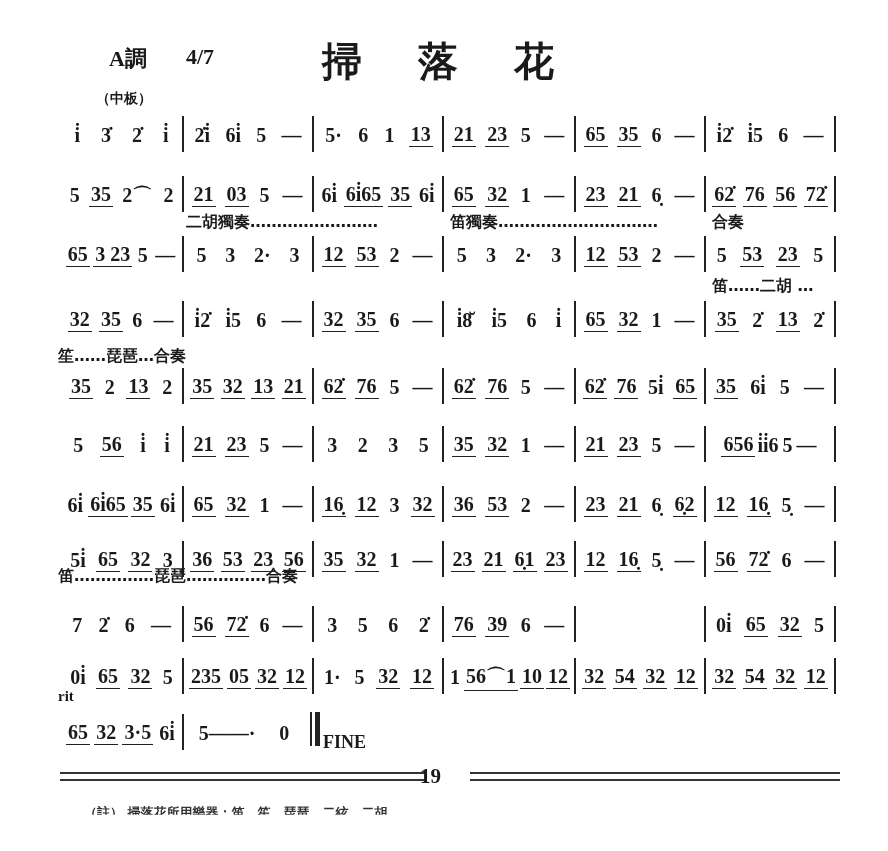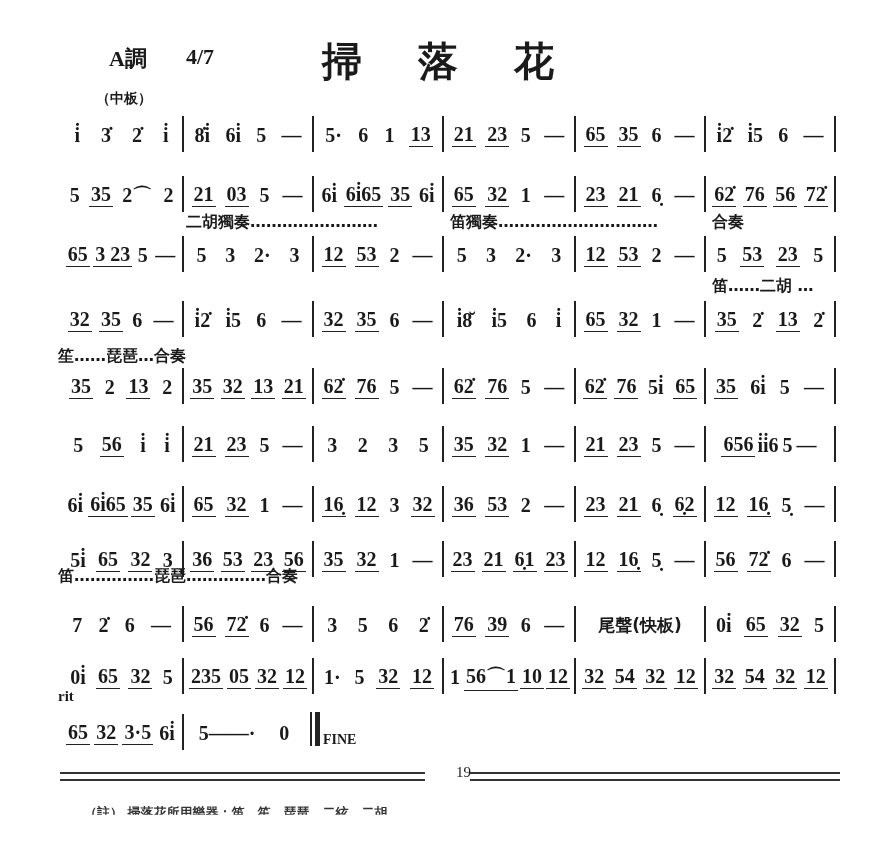--- a/index.html
+++ b/index.html
@@ -11,23 +11,23 @@
     .title { left:322px; top:34px; font-size:40px; letter-spacing:56px; font-family:"DejaVu Serif", serif; font-weight:bold; }
     .tempo { left:96px; top:90px; font-size:14px; font-weight:bold; }
     .row { position:absolute; left:60px; width:780px; height:30px; }
     .measure { position:absolute; top:0; height:30px; display:flex; justify-content:space-around; align-items:center;
                font-size:20px; font-weight:bold; }
     .bar { position:absolute; top:-4px; width:2px; height:36px; background:#222; }
     .note { display:inline-block; padding:0 2px; position:relative; white-space:nowrap; }
     .u { border-bottom:1.5px solid #222; }
     .label { position:absolute; font-size:16px; font-weight:bold; white-space:nowrap; font-family:"DejaVu Sans", sans-serif; }
     .rule { position:absolute; height:5px; border-top:2px solid #333; border-bottom:2px solid #333; }
-    .pageno { position:absolute; left:456px; top:764px; font-size:15px; font-weight:normal; }
+    .pageno { position:absolute; left:420px; top:764px; font-size:21px; font-weight:bold; }
     .footnote { position:absolute; left:84px; top:804px; font-size:13px; font-weight:bold; color:#333; font-family:"DejaVu Sans", sans-serif; clip-path: inset(0 0 40% 0); }
-    .fine { position:absolute; left:323px; top:732px; font-size:14px; font-weight:bold; }
+    .fine { position:absolute; left:323px; top:732px; font-size:18px; font-weight:bold; }
     .rit { position:absolute; left:58px; top:688px; font-size:15px; font-weight:bold; }
     .finalbar { position:absolute; left:310px; top:712px; width:8px; height:34px; border-left:2px solid #222; }
     .finalbar::after { content:""; position:absolute; left:3px; top:0; width:5px; height:34px; background:#222; }
   </style>
 </head>
 <body>
 
 <div class="abs key">A調</div>
 <div class="abs meter">4/7</div>
 <div class="abs title">掃落花</div>
@@ -36,21 +36,21 @@
 <div id="score">
     <div class="row" style="top: 120px; left: 0px; width: 888px;">
       <div class="measure" style="left: 64px; width: 115px;">
         <span class="note">i̇</span>
         <span class="note">3̇</span>
         <span class="note">2̇</span>
         <span class="note">i̇</span>
       </div>
       <div class="bar" style="left: 182px;"></div>
       <div class="measure" style="left: 187px; width: 122px;">
-        <span class="note">8̇i̇</span>
+        <span class="note">2̇i̇</span>
         <span class="note">6i̇</span>
         <span class="note">5</span>
         <span class="note">—</span>
       </div>
       <div class="bar" style="left: 312px;"></div>
       <div class="measure" style="left: 317px; width: 122px;">
         <span class="note">5·</span>
         <span class="note">6</span>
         <span class="note">1</span>
         <span class="note u">13</span>
@@ -408,23 +408,20 @@
         <span class="note">2̇</span>
       </div>
       <div class="bar" style="left: 442px;"></div>
       <div class="measure" style="left: 447px; width: 124px;">
         <span class="note u">76</span>
         <span class="note u">39</span>
         <span class="note">6</span>
         <span class="note">—</span>
       </div>
       <div class="bar" style="left: 574px;"></div>
-      <div class="measure" style="left: 579px; width: 122px;">
-        <span class="note" style="font-size: 17px; font-family: &quot;DejaVu Sans&quot;, sans-serif;">尾聲(快板)</span>
-      </div>
       <div class="bar" style="left: 704px;"></div>
       <div class="measure" style="left: 709px; width: 122px;">
         <span class="note">0i̇</span>
         <span class="note u">65</span>
         <span class="note u">32</span>
         <span class="note">5</span>
       </div>
       <div class="bar" style="left: 834px;"></div>
     </div>
     <div class="row" style="top: 662px; left: 0px; width: 888px;">

